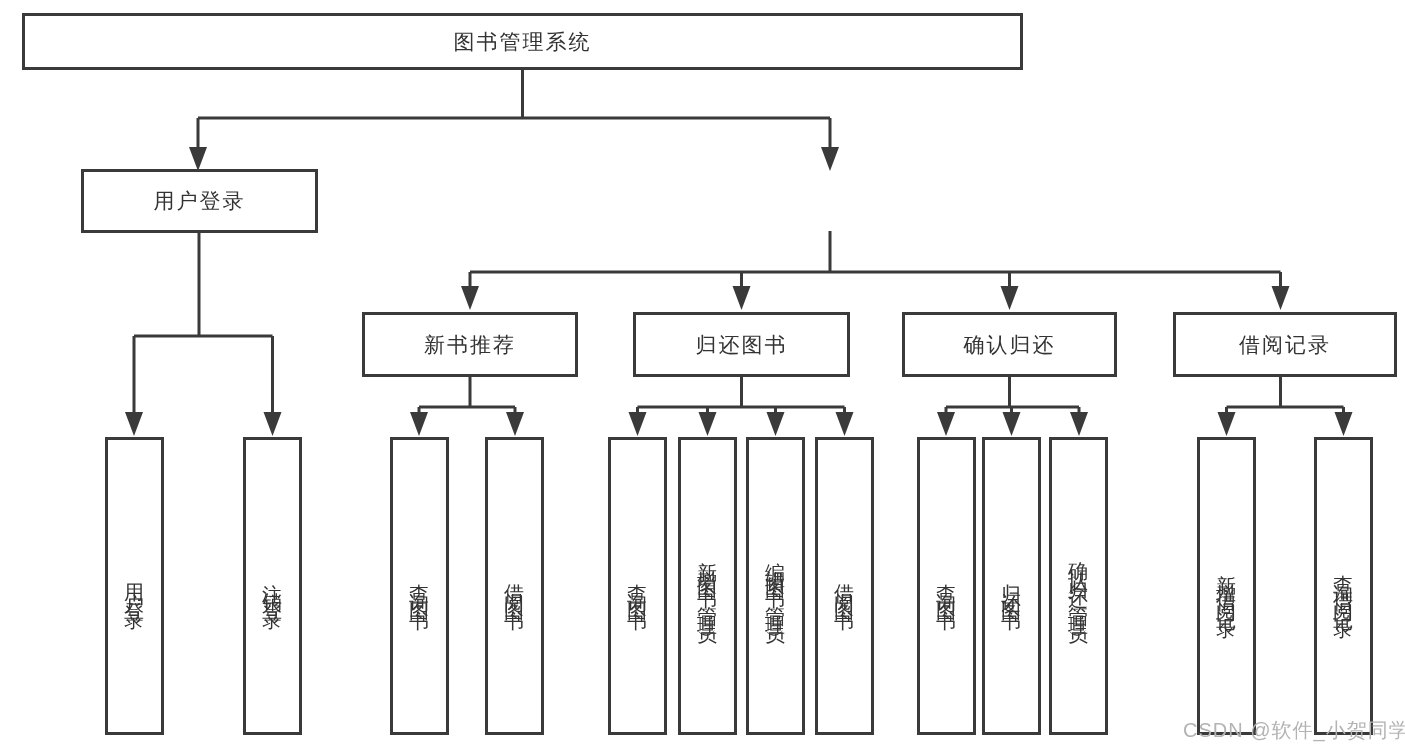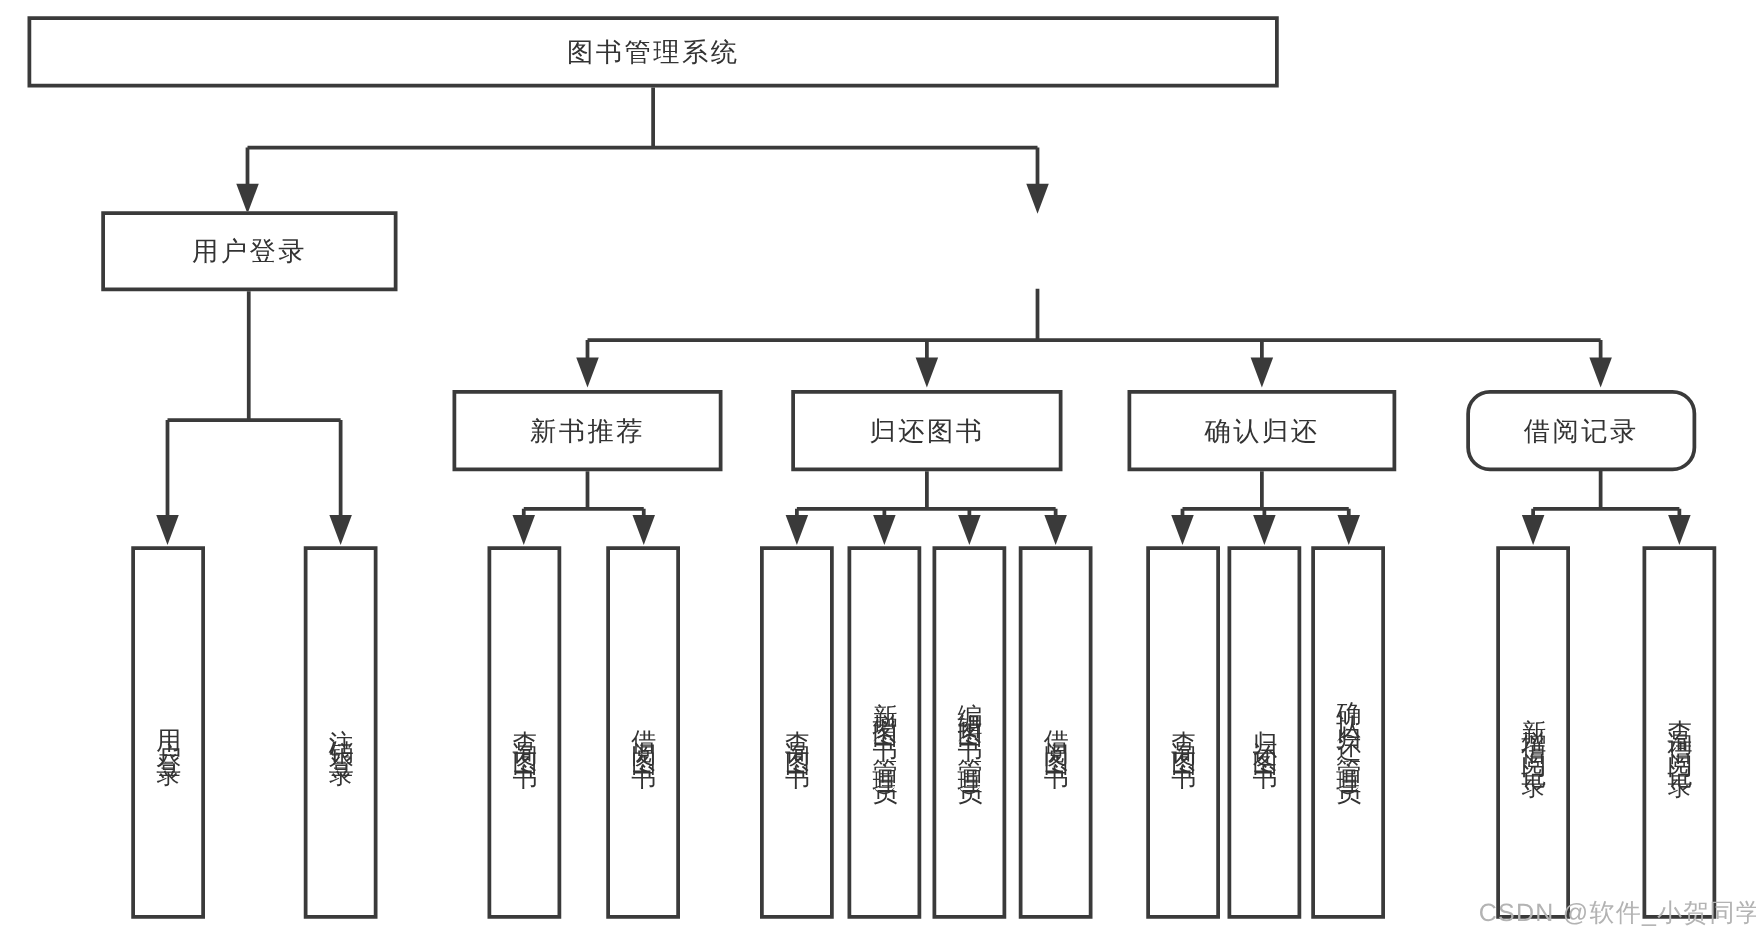--- a/index.html
+++ b/index.html
@@ -44,21 +44,21 @@
     white-space:nowrap;
     color:var(--text);
   }
   
   .n-root{left:22px;top:13px;width:1001px;height:57px;}
   .n-user-login{left:81px;top:169px;width:237px;height:64px;}
   .n-book-mgmt{left:712px;top:169px;width:236px;height:64px;}
   .n-new-book{left:362px;top:312px;width:216px;height:65px;}
   .n-book-borrow{left:633px;top:312px;width:217px;height:65px;}
   .n-current-borrow{left:902px;top:312px;width:215px;height:65px;}
-  .n-borrow-records{left:1173px;top:312px;width:184px;height:65px;border-radius:19px;}
+  .n-borrow-records{left:1173px;top:312px;width:224px;height:65px;}
   
   .l1{left:105px;width:58px;}
   .l2{left:243px;width:59px;}
   .l3{left:390px;width:58px;}
   .l4{left:485px;width:60px;}
   .l5{left:608px;width:59px;}
   .l6{left:678px;width:59px;}
   .l7{left:746px;width:59px;}
   .l8{left:815px;width:59px;}
   .l9{left:917px;width:58px;}

